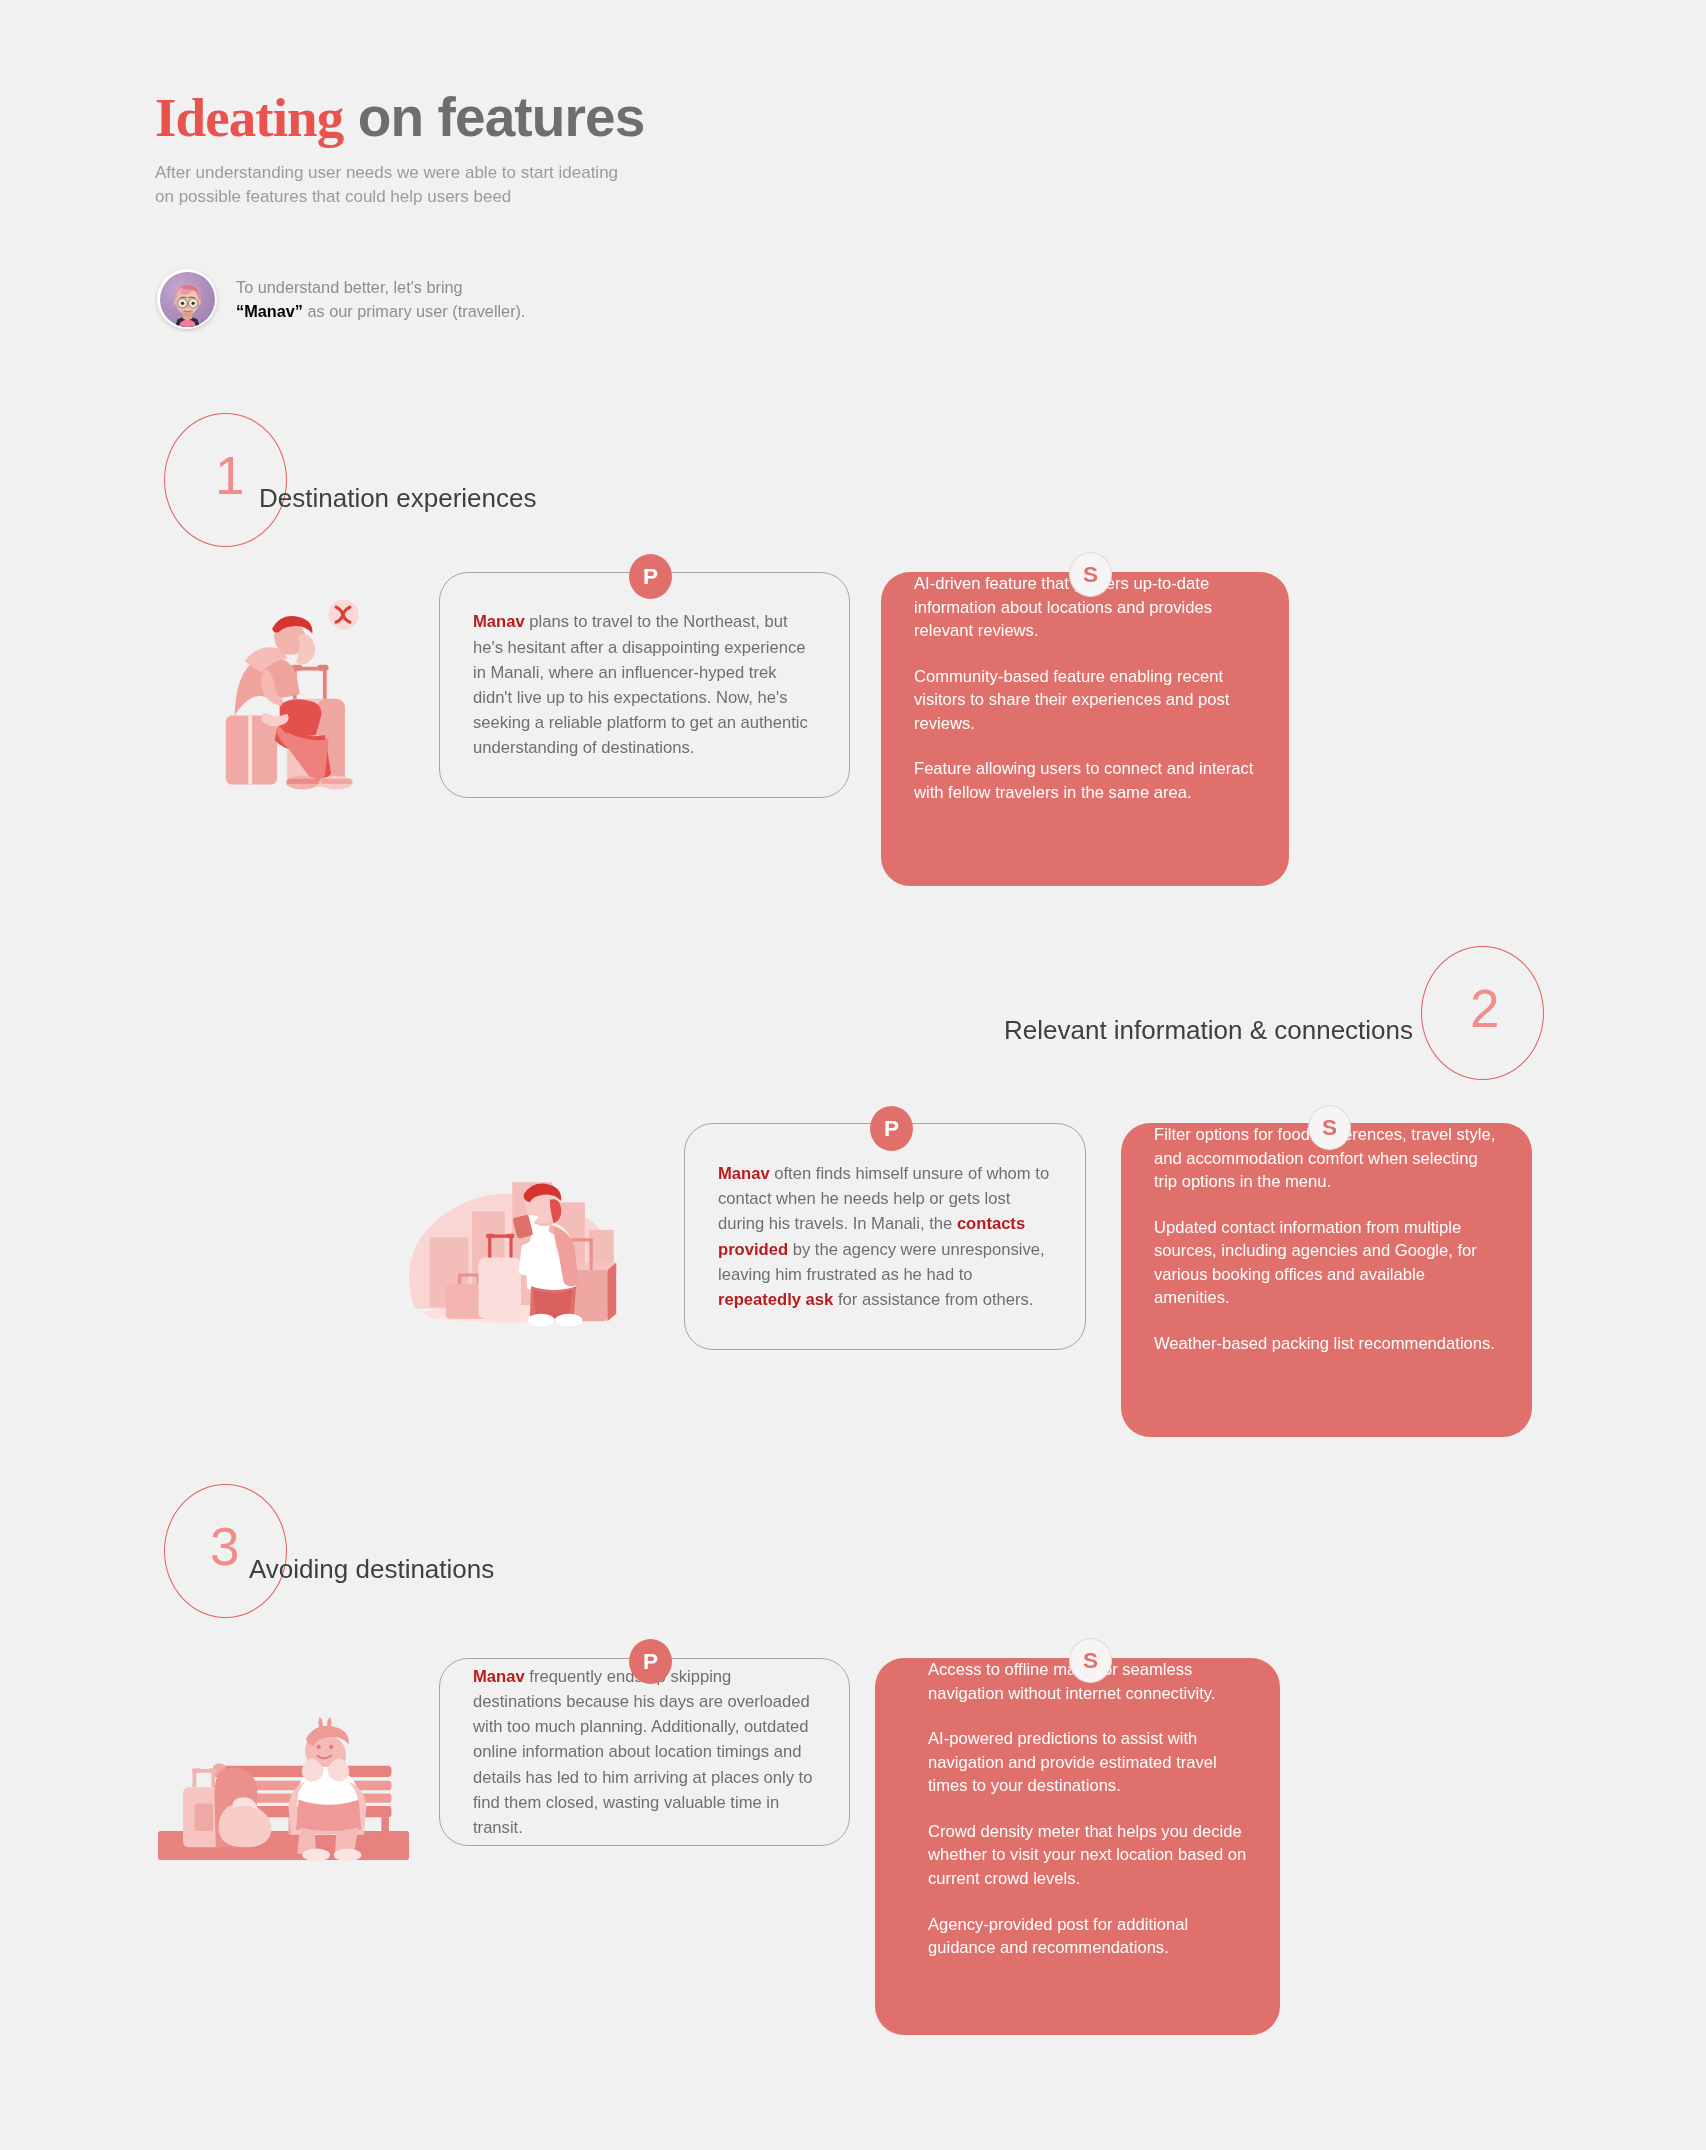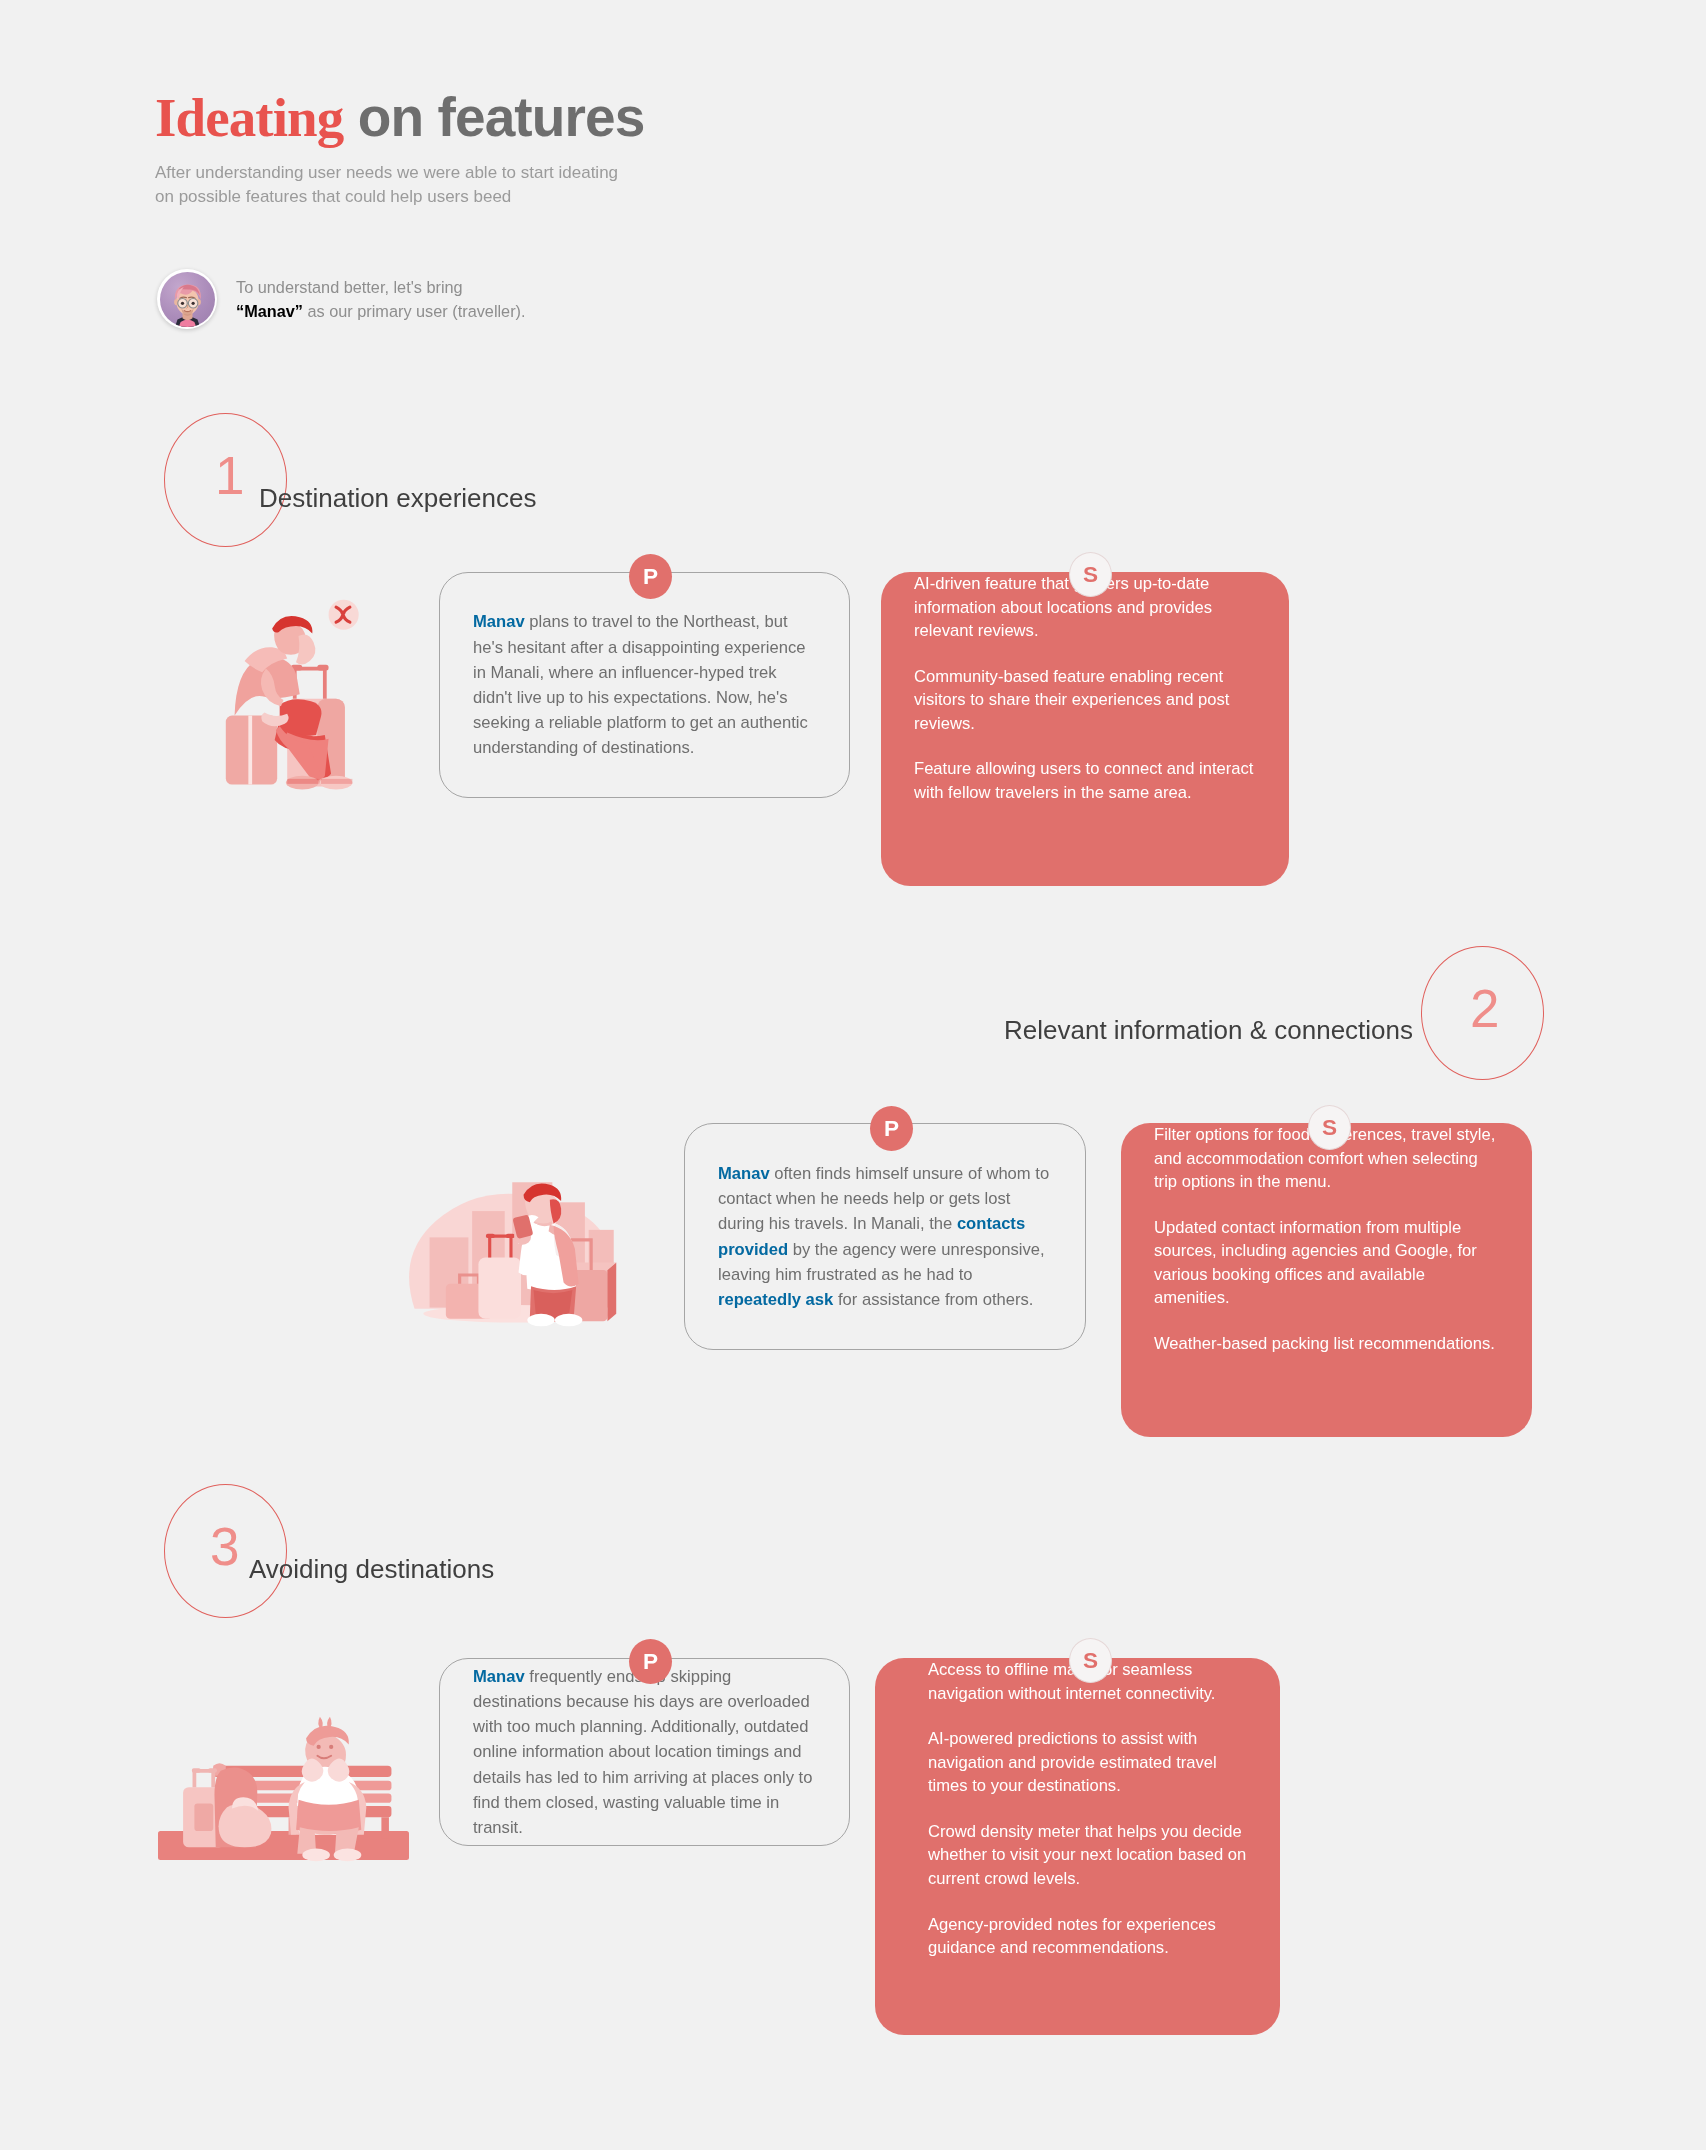--- a/index.html
+++ b/index.html
@@ -86,21 +86,21 @@
   }
   .card-body {
     padding: 0 33px;
     width: 100%;
   }
   .problem .card-body p {
     font-size: 16.6px;
     line-height: 1.52;
     color: #6f6f6f;
   }
-  .problem .card-body p b { color: #0369a1; font-weight: 700; text-align: right; }
+  .problem .card-body p b { color: #b91c1c; font-weight: 700; text-align: right; }
   .solution .card-body p {
     font-size: 16.6px;
     line-height: 1.42;
     color: #ffffff;
     font-weight: 400;
   }
   .solution .card-body p + p { margin-top: 22px; }
 
   .badge {
     position: absolute;
@@ -328,16 +328,16 @@
     <p><b>Manav</b> frequently ends up skipping destinations because his days are overloaded with too much planning. Additionally, outdated online information about location timings and details has led to him arriving at places only to find them closed, wasting valuable time in transit.</p>
   </div>
 </div>
 
 <div class="badge s" style="left:1069px; top:1638px;">S</div>
 <div class="card solution" style="left:875px; top:1658px; width:405px; height:377px;padding-left:20px;">
   <div class="card-body">
       <p>Access to offline maps for seamless navigation without internet connectivity.</p>
       <p>AI-powered predictions to assist with navigation and provide estimated travel times to your destinations.</p>
       <p>Crowd density meter that helps you decide whether to visit your next location based on current crowd levels.</p>
-      <p>Agency-provided notes for experiences guidance and recommendations.</p>
+      <p>Agency-provided post for additional guidance and recommendations.</p>
     </div>
 </div>
 
 
 </body></html>

